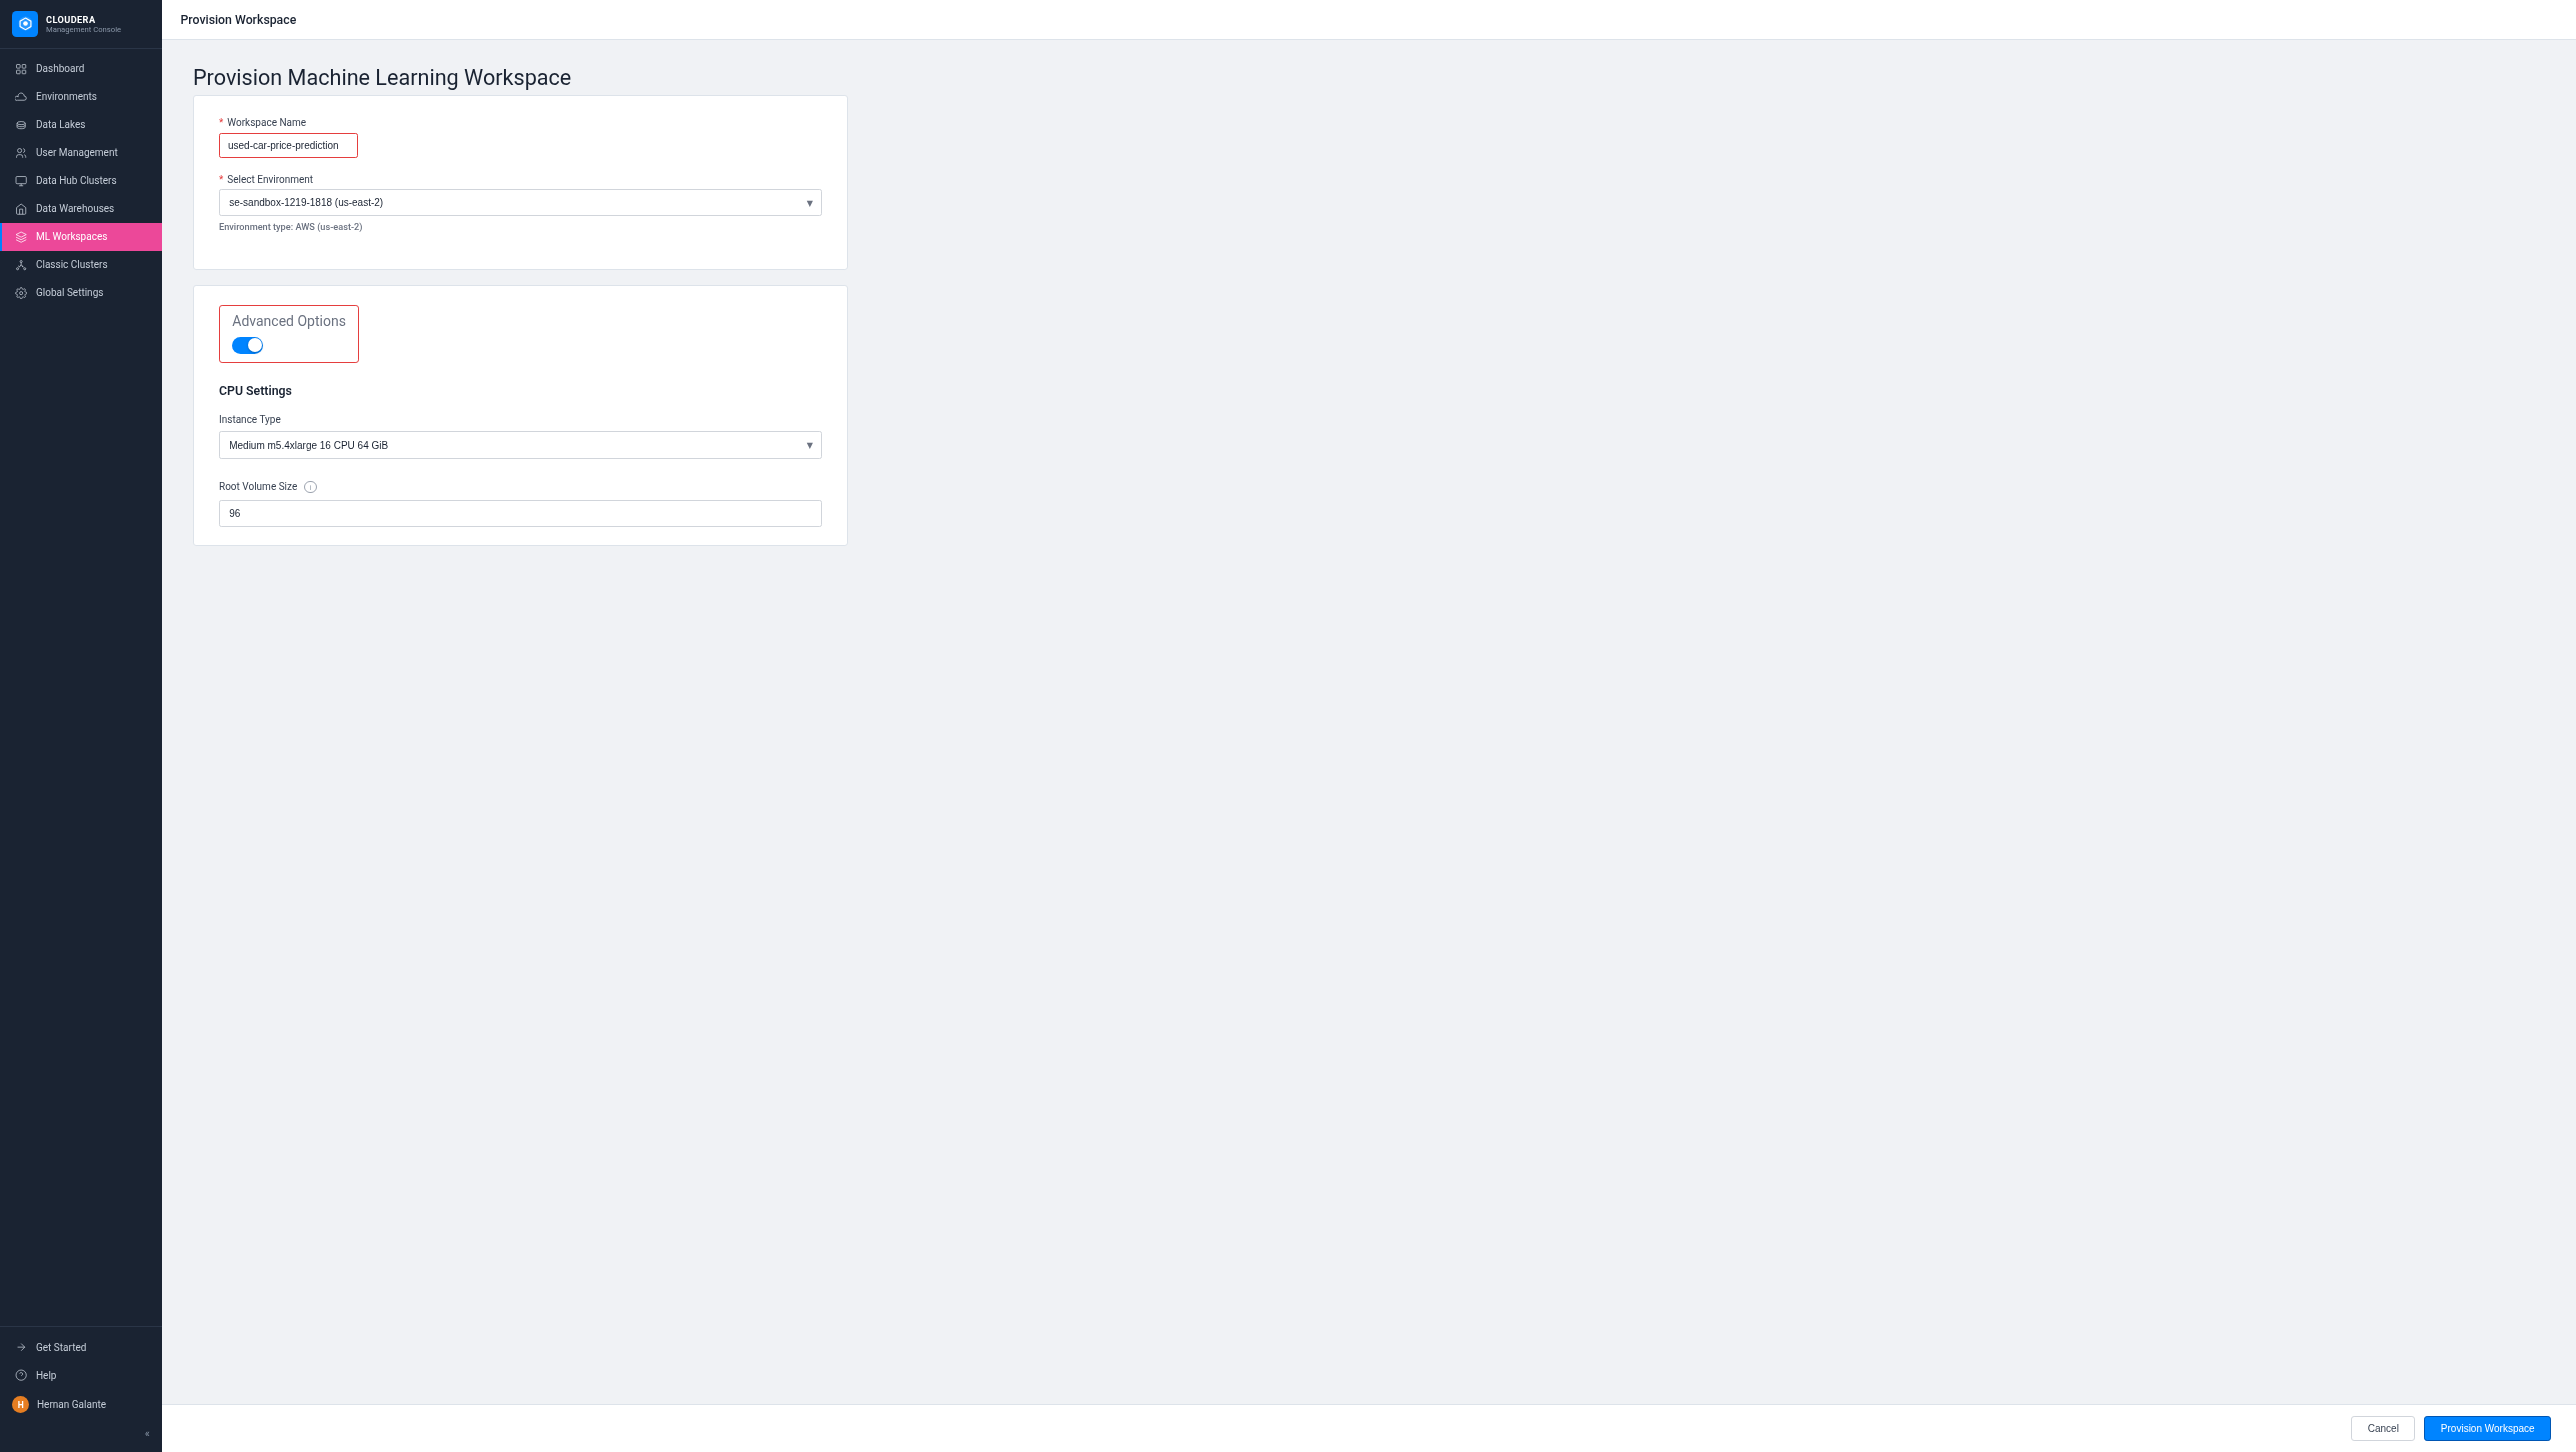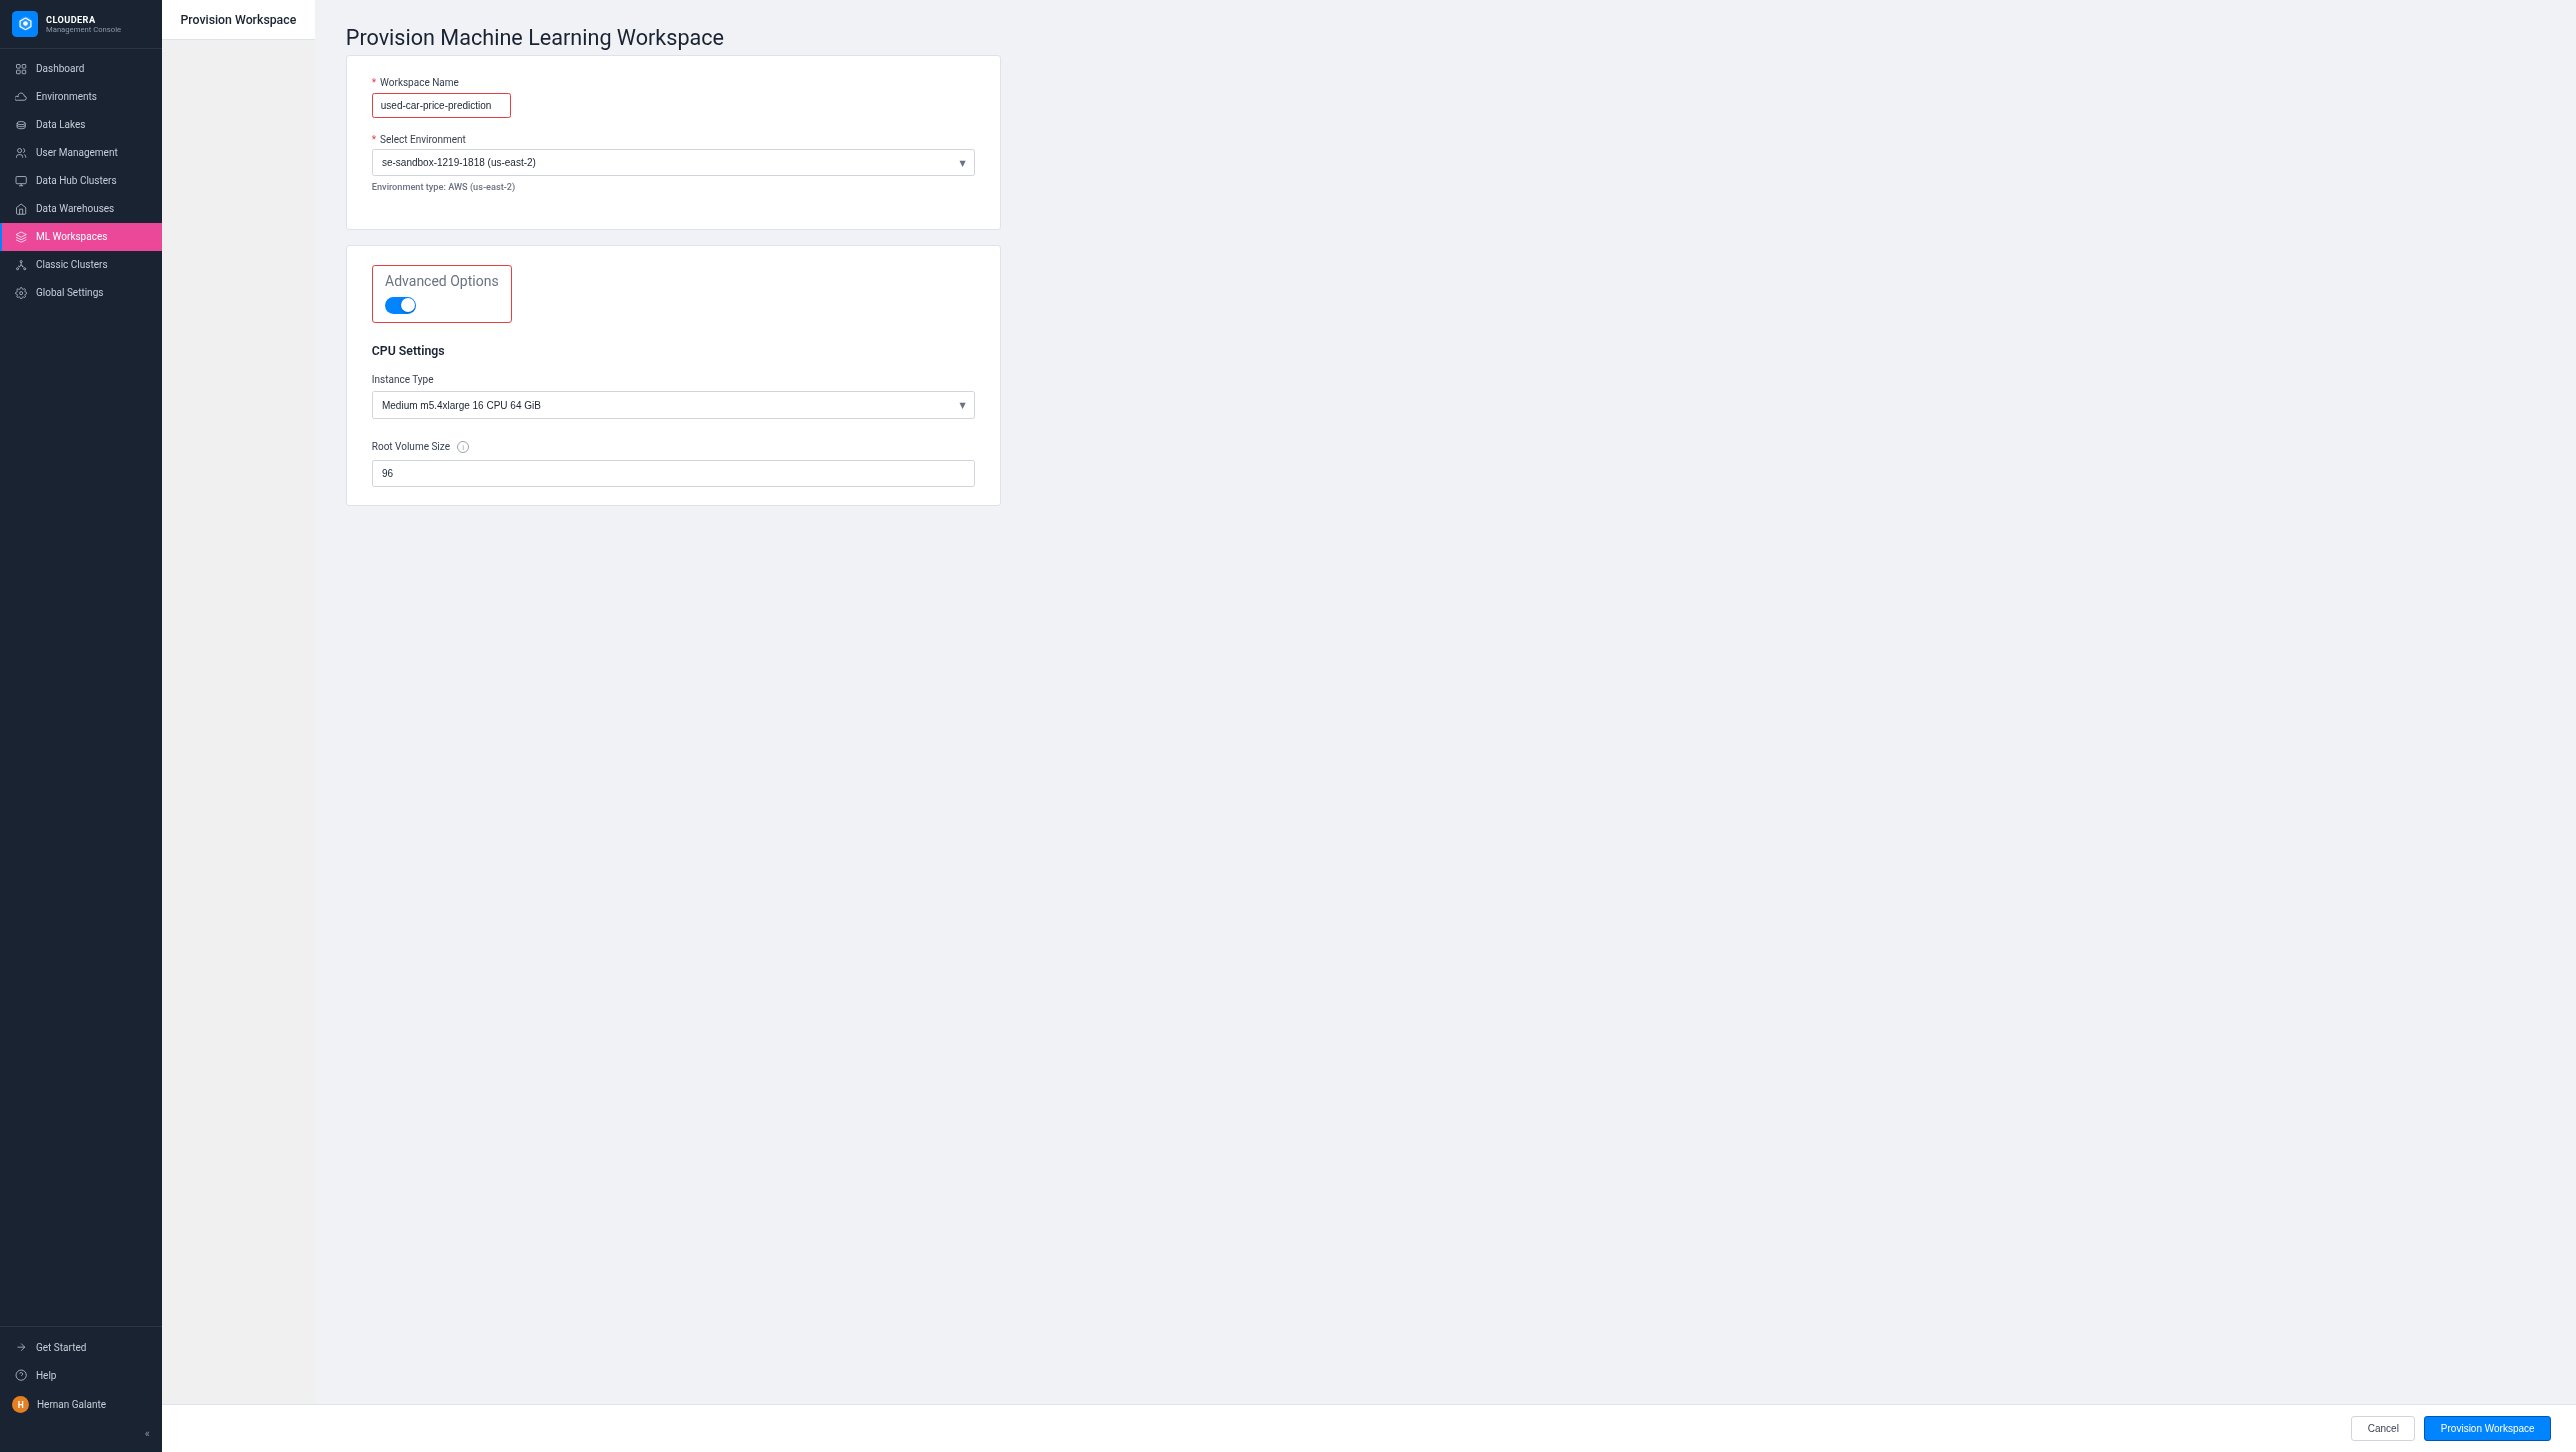--- a/index.html
+++ b/index.html
@@ -109,20 +109,21 @@
       align-items: center;
       justify-content: center;
       margin-right: 7.7px;
       flex-shrink: 0;
     }
 
     
     .main {
       flex: 1;
       display: flex;
+      flex-direction: column;
       overflow: hidden;
     }
     .topbar {
       background: #fff;
       border-bottom: 0.8px solid #dde3ea;
       padding: 0 18.5px;
       height: 40px;
       display: flex;
       align-items: center;
     }

